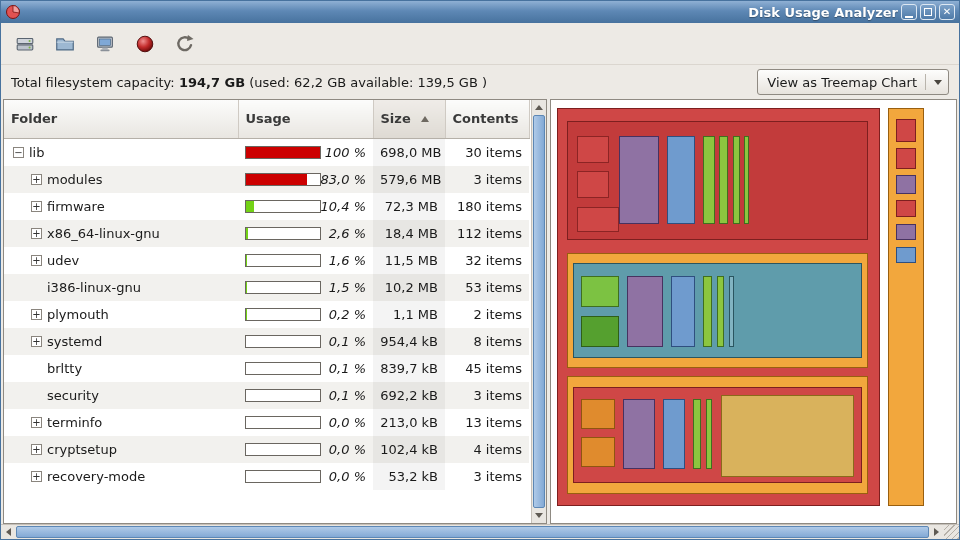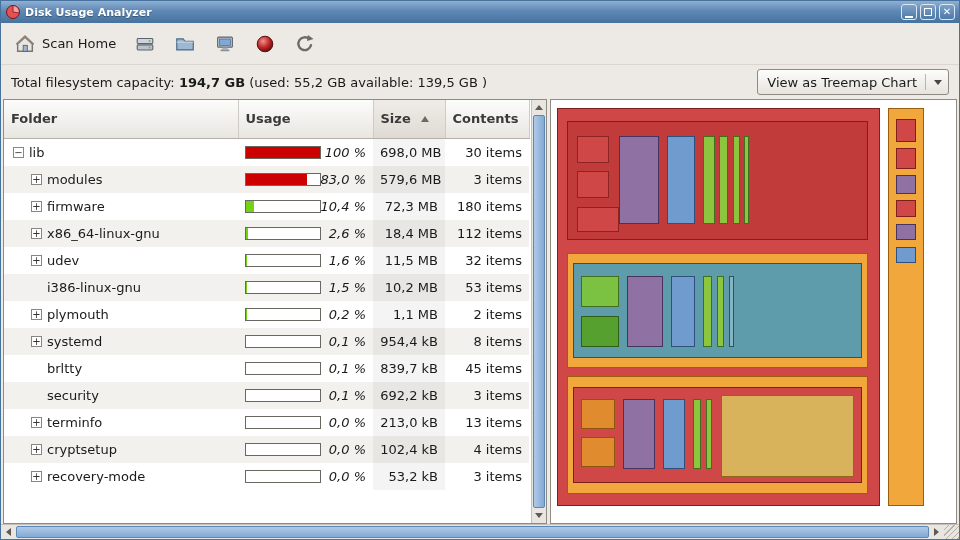--- a/index.html
+++ b/index.html
@@ -7,21 +7,21 @@
   body { font-family: "DejaVu Sans", "Liberation Sans", sans-serif; font-size: 13px; color: #1a1a1a; }
 
   .window { width: 960px; height: 540px; display: flex; flex-direction: column;
             background: #EDEAE5; border: 1px solid #47729E; }
 
   
   .titlebar { height: 22px; flex: 0 0 22px; display: flex; align-items: center; padding: 0 4px;
               background: linear-gradient(180deg, #8FB0D4 0%, #5E88B5 45%, #47729E 100%);
               color: #fff; }
   .titlebar .app-icon { width: 16px; height: 16px; margin-right: 4px; }
-  .titlebar .title { flex: 1; text-align: left; font-weight: bold; font-size: 11px;
+  .titlebar .title { flex: 1; text-align: right; font-weight: bold; font-size: 13px;
                      text-shadow: 0 1px 1px rgba(0,0,0,.35); }
   .win-btn { width: 16px; height: 16px; margin-left: 3px; border: 1px solid #DCE7F2; border-radius: 3px;
              background: linear-gradient(180deg,#7DA2C9,#4E7AA8); display: flex; align-items: center;
              justify-content: center; cursor: default; }
   .glyph-min { width: 8px; height: 2px; background: #fff; margin-top: 9px; }
   .glyph-max { width: 8px; height: 8px; border: 1px solid #fff; }
   .glyph-close { color: #fff; font-size: 10px; font-weight: bold; line-height: 10px; }
 
   
   .menubar { height: 26px; flex: 0 0 26px; display: flex; align-items: center; padding: 0 4px;
@@ -120,28 +120,20 @@
       </span>
     <span class="win-btn">
         <span class="glyph-close">✕</span>
       </span>
   </div>
 
 
   <div class="toolbar">
     <span class="tool-btn">
       <svg width="22" height="22" viewBox="0 0 24 24">
-        <path d="M4 12 L12 4.5 L20 12 L20 20 L4 20 Z" fill="#EAE6DF" stroke="#7A756E" stroke-width="1.6"></path>
-        <path d="M2.5 12.5 L12 3.5 L21.5 12.5" fill="none" stroke="#8A857E" stroke-width="2"></path>
-        <rect x="10" y="13.5" width="4.5" height="6.5" fill="#9DB8D2" stroke="#5A6470" stroke-width="1"></rect>
-      </svg>
-      <span>Scan Home</span>
-    </span>
-    <span class="tool-btn">
-      <svg width="22" height="22" viewBox="0 0 24 24">
         <rect x="3.5" y="6" width="17" height="5.5" rx="1" fill="#CFD4DA" stroke="#5A6470" stroke-width="1.2"></rect>
         <rect x="3.5" y="13" width="17" height="5.5" rx="1" fill="#BCC3CB" stroke="#5A6470" stroke-width="1.2"></rect>
         <circle cx="17" cy="8.7" r="1.1" fill="#7CB342"></circle>
         <circle cx="17" cy="15.7" r="1.1" fill="#7CB342"></circle>
       </svg>
     </span>
     <span class="tool-btn">
       <svg width="22" height="22" viewBox="0 0 24 24">
         <path d="M3 6.5 h7 l2 2.5 h9 v9.5 h-18 z" fill="#9DB8D2" stroke="#4F6A85" stroke-width="1.3"></path>
         <path d="M3 10 h18" stroke="#C5D5E5" stroke-width="1.2"></path>
@@ -170,21 +162,21 @@
     <span class="tool-btn">
       <svg width="22" height="22" viewBox="0 0 24 24">
         <path d="M18.6 13.2 A7 7 0 1 1 16.6 6.6" fill="none" stroke="#6E6A64" stroke-width="2.6" stroke-linecap="round"></path>
         <polygon points="15.2,2.2 21.3,6.5 14.2,8.8" fill="#6E6A64"></polygon>
       </svg>
     </span>
   </div>
 
   <div class="statusrow">
     <span class="capacity">
-      <span>Total filesystem capacity: </span><span class="bold">194,7 GB</span><span> (used: 55,2 GB available: 139,5 GB )</span>
+      <span>Total filesystem capacity: </span><span class="bold">194,7 GB</span><span> (used: 62,2 GB available: 139,5 GB )</span>
     </span>
     <span class="combo">
       <span>View as Treemap Chart</span>
       <span class="sep"></span>
       <span class="arrow"></span>
     </span>
   </div>
 
   <div class="main">
 

